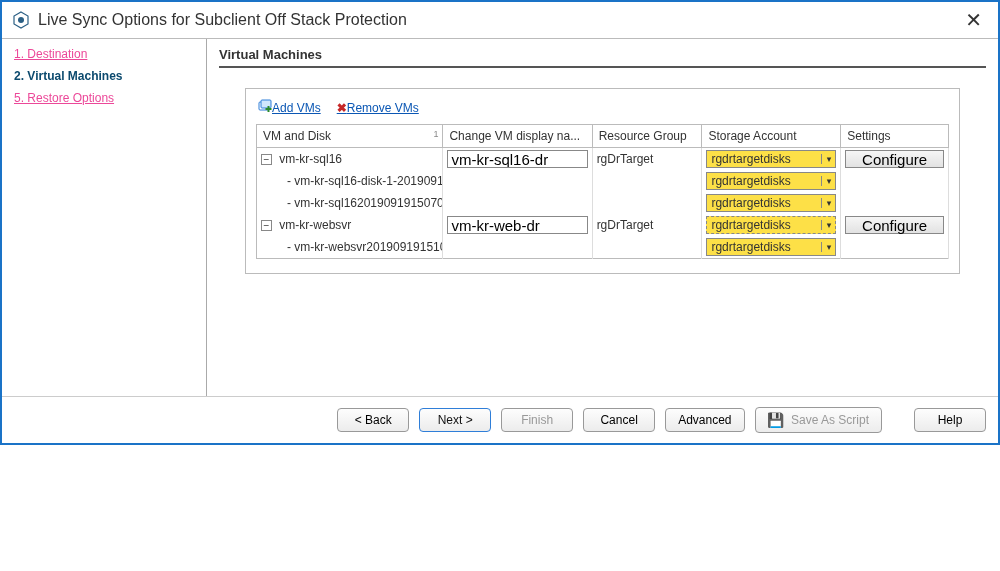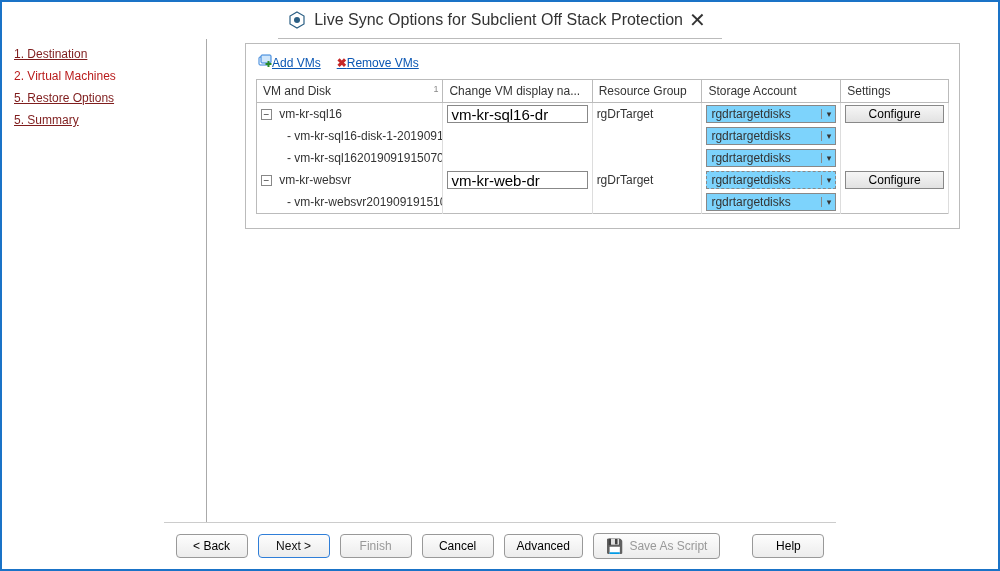--- a/index.html
+++ b/index.html
@@ -7,24 +7,23 @@
     font-family: "Segoe UI", Tahoma, sans-serif;
     font-size: 12px;
     color: #333;
     background: #fff;
     width: 1000px;
     height: 571px;
     overflow: hidden;
   }
   .window {
     border: 2px solid #1a73c7;
-    height: 571px;
+    height: 445px;
     display: flex;
     flex-direction: column;
-    align-items: center;
   }
   .titlebar {
     display: flex;
     align-items: center;
     padding: 6px 10px;
     border-bottom: 1px solid #bbb;
     background: #fff;
   }
   .title-icon {
     width: 18px; height: 18px;
@@ -54,27 +53,27 @@
   }
   .steps-header {
     font-size: 13px;
     font-weight: bold;
     border-bottom: 2px solid #555;
     padding: 4px 0;
     margin-bottom: 10px;
   }
   .step {
     padding: 4px 0;
-    color: #7f1d1d;
+    color: #ec4899;
     text-decoration: underline;
     cursor: pointer;
   }
   .step.active {
-    color: #b91c1c;
-    font-weight: normal;
+    color: #0c4a6e;
+    font-weight: bold;
     text-decoration: none;
   }
   .main-panel {
     flex: 1;
     display: flex;
     flex-direction: column;
     padding: 4px 12px 0;
   }
   .section-header {
     font-size: 13px;
@@ -157,39 +156,39 @@
     width: 100%;
     border: 1px solid #888;
     padding: 1px 3px;
     font-size: 15px;
     height: 18px;
   }
   .cell-dd {
     display: flex;
     align-items: center;
     border: 1px solid #888;
-    background: #7dd3fc;
+    background: #fde047;
     height: 18px;
     padding: 0 4px;
     cursor: pointer;
   }
   .cell-dd.dashed { border-style: dashed; }
   .cell-dd .dd-val { flex: 1; overflow: hidden; }
   .cell-dd .chev {
     font-size: 9px;
     color: #333;
     border-left: 1px solid #888;
     padding-left: 5px;
   }
   .cfg-btn {
     width: 100%;
     height: 18px;
     background: linear-gradient(#f6f6f6,#e2e2e2);
     border: 1px solid #888;
-    font-size: 12px;
+    font-size: 15px;
     cursor: pointer;
   }
   .footer {
     border-top: 1px solid #ccc;
     padding: 10px 12px;
     display: flex;
     gap: 10px;
     justify-content: flex-end;
     align-items: center;
   }
@@ -223,24 +222,24 @@
     <span class="title-text">Live Sync Options for Subclient Off Stack Protection</span>
     <span class="close-x">✕</span>
   </div>
 
   <div class="body">
 
     <div class="steps-panel">
       <div class="step">1. Destination</div>
       <div class="step active">2. Virtual Machines</div>
       <div class="step">5. Restore Options</div>
-      <div class="step">5. Summary</div>
     </div>
 
     <div class="main-panel">
+      <div class="section-header">Virtual Machines</div>
 
       <div class="content-box">
 
         <div class="toolbar">
           <span class="tool-link">
             <span class="tool-icon">
               <svg width="14" height="14" viewBox="0 0 14 14">
                 <rect x="1" y="3" width="10" height="8" rx="1" fill="#fff" stroke="#2f7ed8"></rect>
                 <rect x="3" y="1" width="10" height="8" rx="1" fill="#cfe6fb" stroke="#2f7ed8"></rect>
                 <line x1="10.5" y1="7" x2="10.5" y2="13" stroke="#2a8a2a" stroke-width="2"></line>

